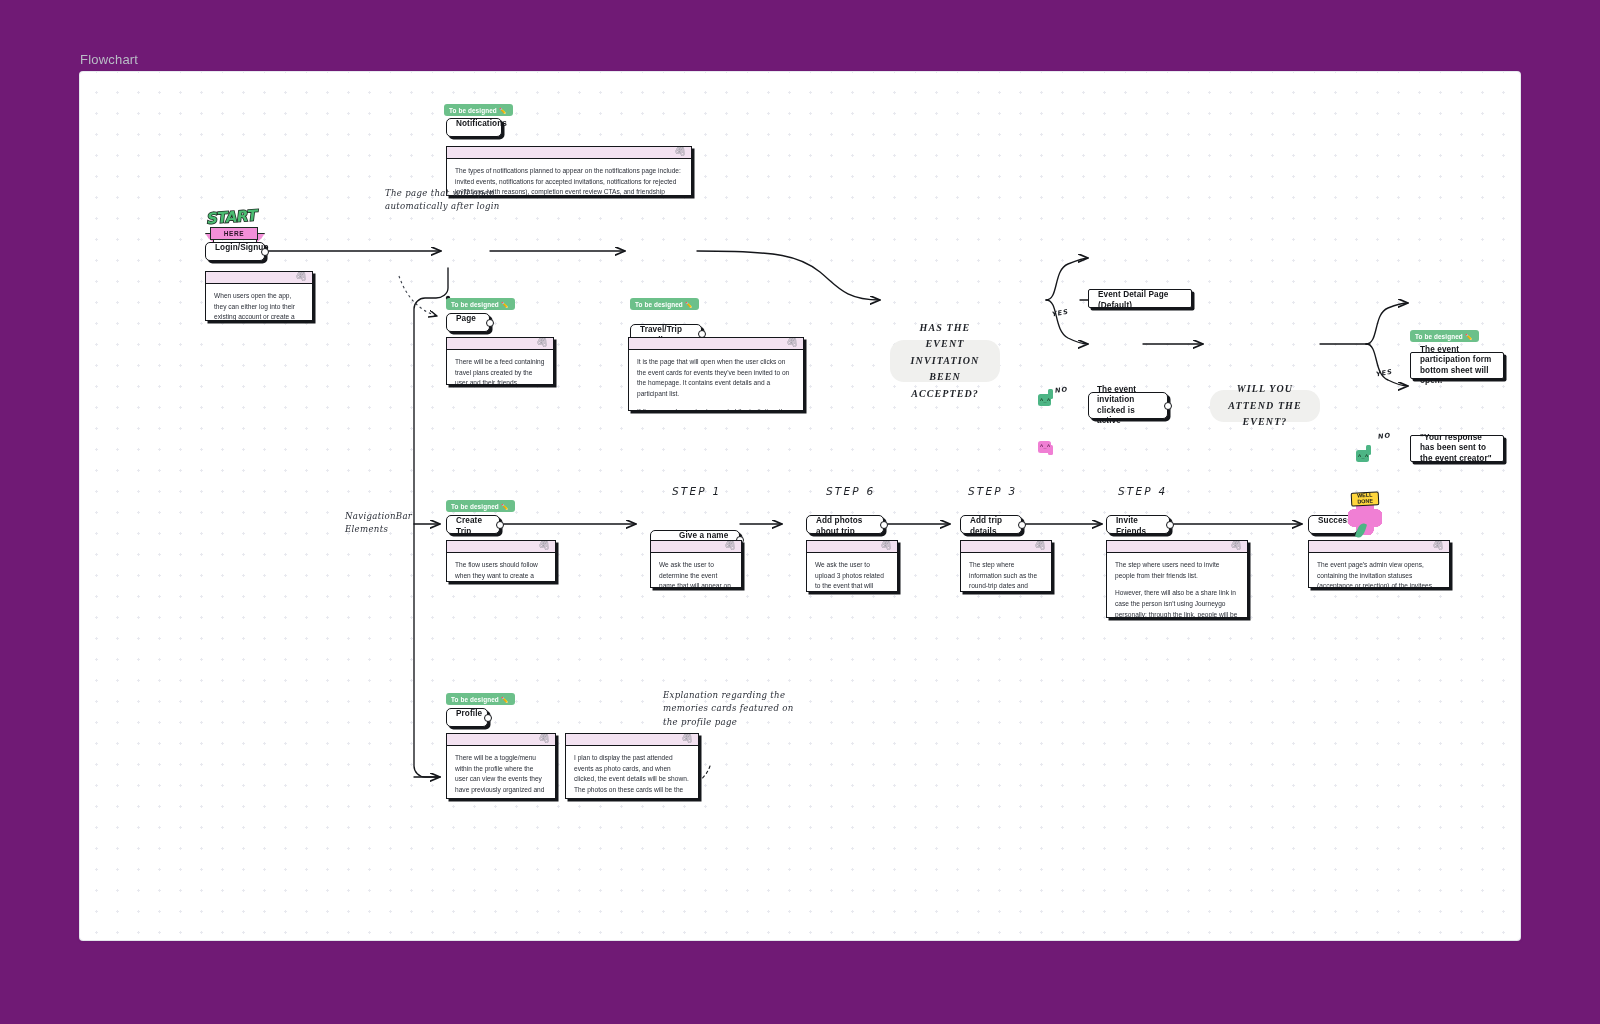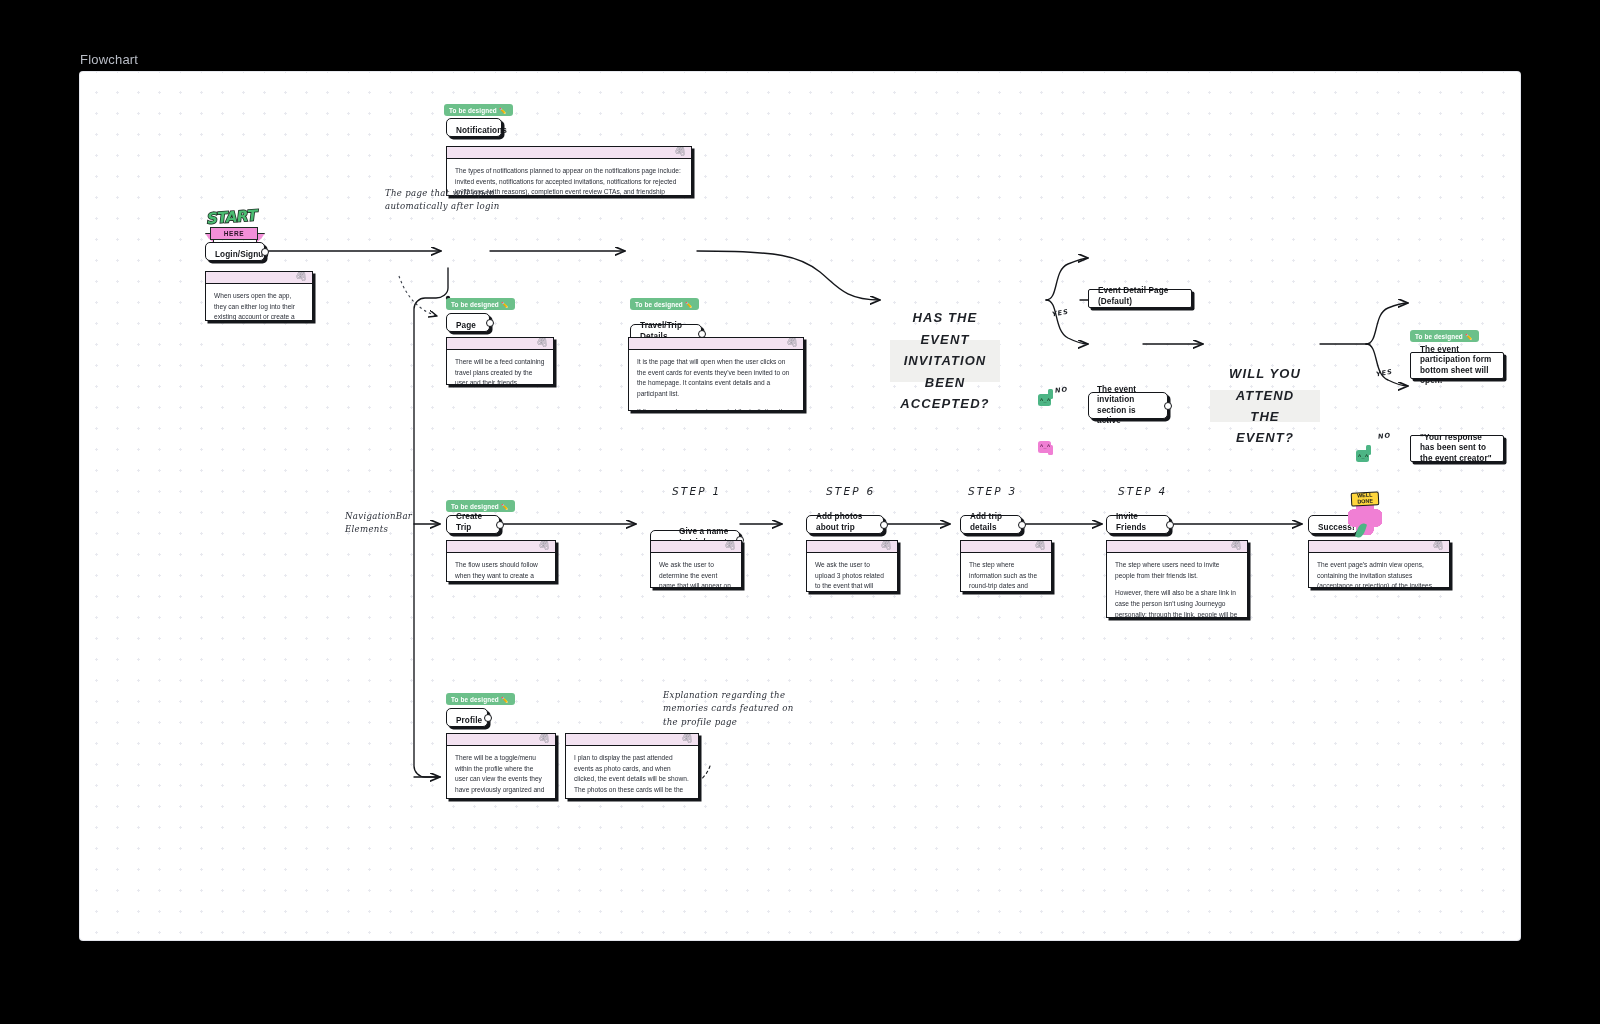--- a/index.html
+++ b/index.html
@@ -2,21 +2,21 @@
 <html><head>
 <meta charset="utf-8">
 <style>
   * { box-sizing: border-box; margin: 0; padding: 0; }
   html, body {
     width: 1600px; height: 1024px;
     background: #f7f8fa;
     font-family: "Liberation Sans", sans-serif;
     overflow: hidden;
   }
-  #app { position: relative; width: 1600px; height: 1024px; background: #000000; }
+  #app { position: relative; width: 1600px; height: 1024px; background: #701a75; }
 
   #page-title {
     position: absolute; left: 80px; top: 52px;
     font-size: 13px; color: #b9bdc6; letter-spacing: .2px;
   }
 
   #canvas {
     position: absolute; left: 80px; top: 72px;
     width: 1440px; height: 868px;
     background-color: #ffffff;
@@ -30,21 +30,21 @@
   }
   #edges { position: absolute; left: 0; top: 0; width: 1440px; height: 868px; pointer-events: none; }
 
   
   .node {
     position: absolute;
     background: #fff;
     border: 1.4px solid #14161a;
     border-radius: 5px;
     box-shadow: 2.5px 2.5px 0 0 #14161a;
-    display: flex; align-items: flex-end;
+    display: flex; align-items: flex-start;
     padding: 0 9px;
     font-size: 8.2px; font-weight: bold; color: #14161a;
     letter-spacing: .1px; line-height: 1.28;
   }
   .node.sq { border-radius: 2px; }
   .node.multi { align-items: center; }
 
   
   .port {
     position: absolute; right: -4.5px; top: 50%; transform: translateY(-50%);
@@ -88,24 +88,25 @@
     font-size: 6.6px; line-height: 1.62; color: #2b2f38;
   }
   .note .nbody p + p { margin-top: 7px; }
 
   
   .decision {
     position: absolute;
     background: #f0f0ee;
     display: flex; align-items: center; justify-content: center;
     text-align: center;
-    font-family: Liberation Sans, sans-serif;
-    font-size: 13px; font-weight: bold; font-style: italic;
+    font-family: Liberation Serif, serif;
+    font-size: 10px; font-weight: bold; font-style: italic;
     letter-spacing: 1.1px; line-height: 1.65; color: #1d2026;
     padding: 6px 10px;
+    border-radius: 14px;
   }
 
   
   .hand {
     position: absolute;
     font-family: "DejaVu Serif", serif;
     font-style: italic;
     font-size: 8.6px; color: #2b2f38;
     line-height: 1.55; letter-spacing: .3px;
     white-space: pre-line;
@@ -349,21 +350,21 @@
       <div class="face">^_^</div>
     </div>
     <div class="yesno" style="left:972px; top:237px; transform:rotate(-10deg);">YES</div>
     <div class="yesno" style="left:975px; top:314px; transform:rotate(-6deg);">NO</div>
 
     <div class="node sq" style="left:1008px; top:217px; width:104px; height:19px;">
       <span>Event Detail Page (Default)</span>
     </div>
 
     <div class="node multi" style="left:1008px; top:320px; width:80px; height:27px; padding:0 8px;">
-      <span>The event invitation section is active</span>
+      <span>The event invitation clicked is active</span>
       <span class="port"></span>
     </div>
 
     <div class="decision" style="left:1130px; top:318px; width:110px; height:32px;">WILL YOU ATTEND THE EVENT?</div>
 
     <div class="thumb up" style="left:1276px; top:373px;">
       <div class="stem"></div>
       <div class="pad"></div>
       <div class="face">^_^</div>
     </div>

